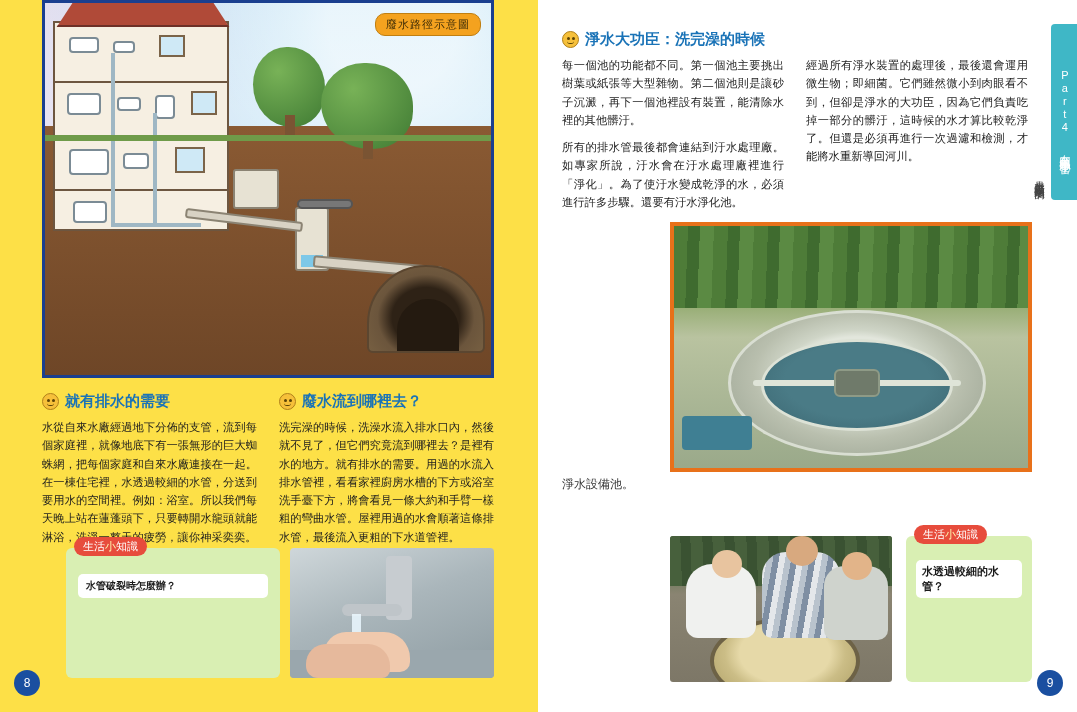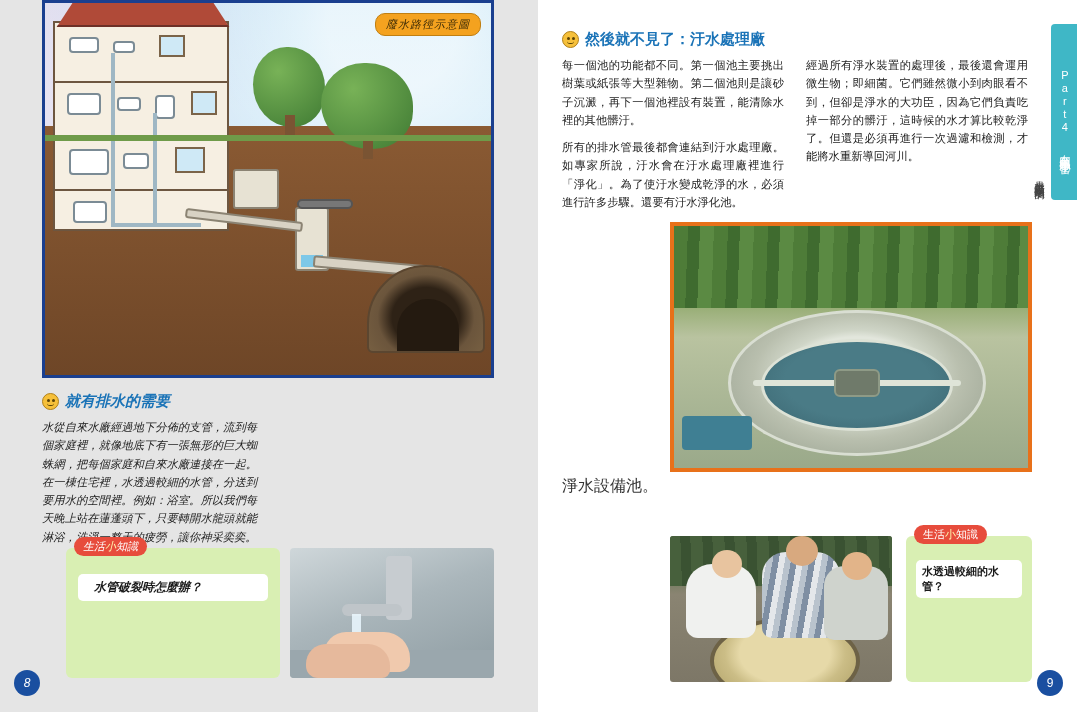--- a/index.html
+++ b/index.html
@@ -8,21 +8,21 @@
     background: #ffffff;
   }
   body {
     width: 1077px; height: 712px;
     font-family: "Liberation Sans", sans-serif;
     position: relative;
     overflow: hidden;
   }
   .spread { position: absolute; inset: 0; display: flex; }
   .page { position: relative; height: 712px; }
-  .page-left { width: 538px; background: #e5e5e5; font-style: italic; }
+  .page-left { width: 538px; background: #fde047; }
   .page-right { width: 539px; background: #ffffff; }
   .gutter {
     position: absolute; left: 538px; top: 0; width: 1px; height: 712px;
     background: #e8e8e8;
   }
 
   
   .page-num {
     position: absolute; bottom: 16px;
     width: 26px; height: 26px; border-radius: 50%;
@@ -114,22 +114,22 @@
     position: absolute; left: 66px; top: 548px; width: 214px; height: 130px;
     background: #d9efb3; border-radius: 6px; padding: 26px 12px 10px 12px;
   }
   .tip-tab {
     position: absolute; left: 8px; top: -11px;
     background: #e74c3c; color: #fff; font-size: 11px;
     padding: 2px 9px; border-radius: 10px; white-space: nowrap;
   }
   .tip-tab .w { color: #fff7b0; }
   .tip-q {
-    background: #ffffff; border-radius: 5px; padding: 5px 16px;
-    font-size: 12px; font-weight: bold; color: #1b1b1b; margin-bottom: 7px;
+    background: #ffffff; border-radius: 5px; padding: 5px 8px;
+    font-size: 10px; font-weight: bold; color: #1b1b1b; margin-bottom: 7px;
   }
   .tip-body { font-size: 9.4px; line-height: 1.6; color: #2a2a2a; text-align: justify; }
   .photo-hands {
     position: absolute; left: 290px; top: 548px; width: 204px; height: 130px;
     border-radius: 4px; overflow: hidden;
     background: linear-gradient(160deg, #cfd7da 0%, #aab6bb 45%, #8e9ca2 100%);
   }
   .photo-hands .tapbody { position:absolute; left:96px; top:8px; width:26px; height:64px; background:#c7ccd0; border-radius:4px; }
   .photo-hands .tapspout { position:absolute; left:52px; top:56px; width:60px; height:12px; background:#bfc5c9; border-radius:6px; }
   .photo-hands .stream { position:absolute; left:62px; top:66px; width:9px; height:40px; background: rgba(235,248,255,.85); }
@@ -162,21 +162,21 @@
     position:absolute; left: 30px; top: 26px; right: 30px; bottom: 22px;
     border-radius: 50%; background: radial-gradient(ellipse at 50% 45%, #4a7b86 0 55%, #3a6570 100%);
     border: 3px solid #dde2d6;
   }
   .pp-core { position:absolute; left:50%; top:50%; width:46px; height:28px; transform:translate(-50%,-50%);
     background:#6f7a6a; border-radius:6px; border:2px solid #8e9a86; }
   .pp-bridge { position:absolute; left:22px; top:50%; right:22px; height:6px; transform:translateY(-50%); background:#dfe4d8; border-radius:3px; }
   .pp-water { position:absolute; left: 8px; bottom: 18px; width: 70px; height: 34px; background:#3f7f93; border-radius:4px; }
   .photo-caption {
     position: absolute; left: 24px; top: 476px;
-    font-size: 16px; color: #333;
+    font-size: 12px; color: #333;
   }
 
   .photo-kids {
     position: absolute; left: 132px; top: 536px; width: 222px; height: 146px;
     border-radius: 3px; overflow: hidden;
     background: linear-gradient(#5d6b50 0%, #6d7a5a 26%, #8a8472 40%, #7d7767 100%);
   }
   .pk-bg { position:absolute; left:0; top:0; right:0; height:34%;
     background: repeating-linear-gradient(88deg, #47603c 0 12px, #3a5232 12px 22px); }
   .pk-manhole {
@@ -275,20 +275,31 @@
         <div class="sec-head">
           <span class="face">
               <span class="mouth"></span>
             </span>
           <span>就有排水的需要</span>
         </div>
         <div class="body-txt">
           <p>水從自來水廠經過地下分佈的支管，流到每個家庭裡，就像地底下有一張無形的巨大蜘蛛網，把每個家庭和自來水廠連接在一起。在一棟住宅裡，水透過較細的水管，分送到要用水的空間裡。例如：浴室。所以我們每天晚上站在蓮蓬頭下，只要轉開水龍頭就能淋浴，洗淨一整天的疲勞，讓你神采奕奕。</p>
         </div>
       </div>
+      <div class="lcol">
+        <div class="sec-head">
+          <span class="face">
+              <span class="mouth"></span>
+            </span>
+          <span>廢水流到哪裡去？</span>
+        </div>
+        <div class="body-txt">
+          <p>洗完澡的時候，洗澡水流入排水口內，然後就不見了，但它們究竟流到哪裡去？是裡有水的地方。就有排水的需要。用過的水流入排水管裡，看看家裡廚房水槽的下方或浴室洗手臺下方，將會看見一條大約和手臂一樣粗的彎曲水管。屋裡用過的水會順著這條排水管，最後流入更粗的下水道管裡。</p>
+        </div>
+      </div>
     </div>
 
     <div class="tipbox">
       <div class="tip-tab">
         <span>生活</span><span class="w">小</span><span>知識</span>
       </div>
       <div class="tip-q">水管破裂時怎麼辦？</div>
     </div>
 
     <div class="photo-hands">
@@ -306,21 +317,21 @@
   <div class="gutter"></div>
 
   <div class="page page-right">
 
     <div class="rcols">
       <div class="rcol">
         <div class="sec-head">
           <span class="face">
               <span class="mouth"></span>
             </span>
-          <span>然後就不見了：汙水處理廠</span>
+          <span>淨水大功臣：洗完澡的時候</span>
         </div>
         <div class="body-txt">
           <p>每一個池的功能都不同。第一個池主要挑出樹葉或紙張等大型雜物。第二個池則是讓砂子沉澱，再下一個池裡設有裝置，能清除水裡的其他髒汙。</p>
           <p>所有的排水管最後都會連結到汙水處理廠。如專家所說，汙水會在汙水處理廠裡進行「淨化」。為了使汙水變成乾淨的水，必須進行許多步驟。還要有汙水淨化池。</p>
         </div>
       </div>
       <div class="rcol">
         <div class="body-txt" style="padding-top:26px">
           <p>經過所有淨水裝置的處理後，最後還會運用微生物；即細菌。它們雖然微小到肉眼看不到，但卻是淨水的大功臣，因為它們負責吃掉一部分的髒汙，這時候的水才算比較乾淨了。但還是必須再進行一次過濾和檢測，才能將水重新導回河川。</p>
         </div>

